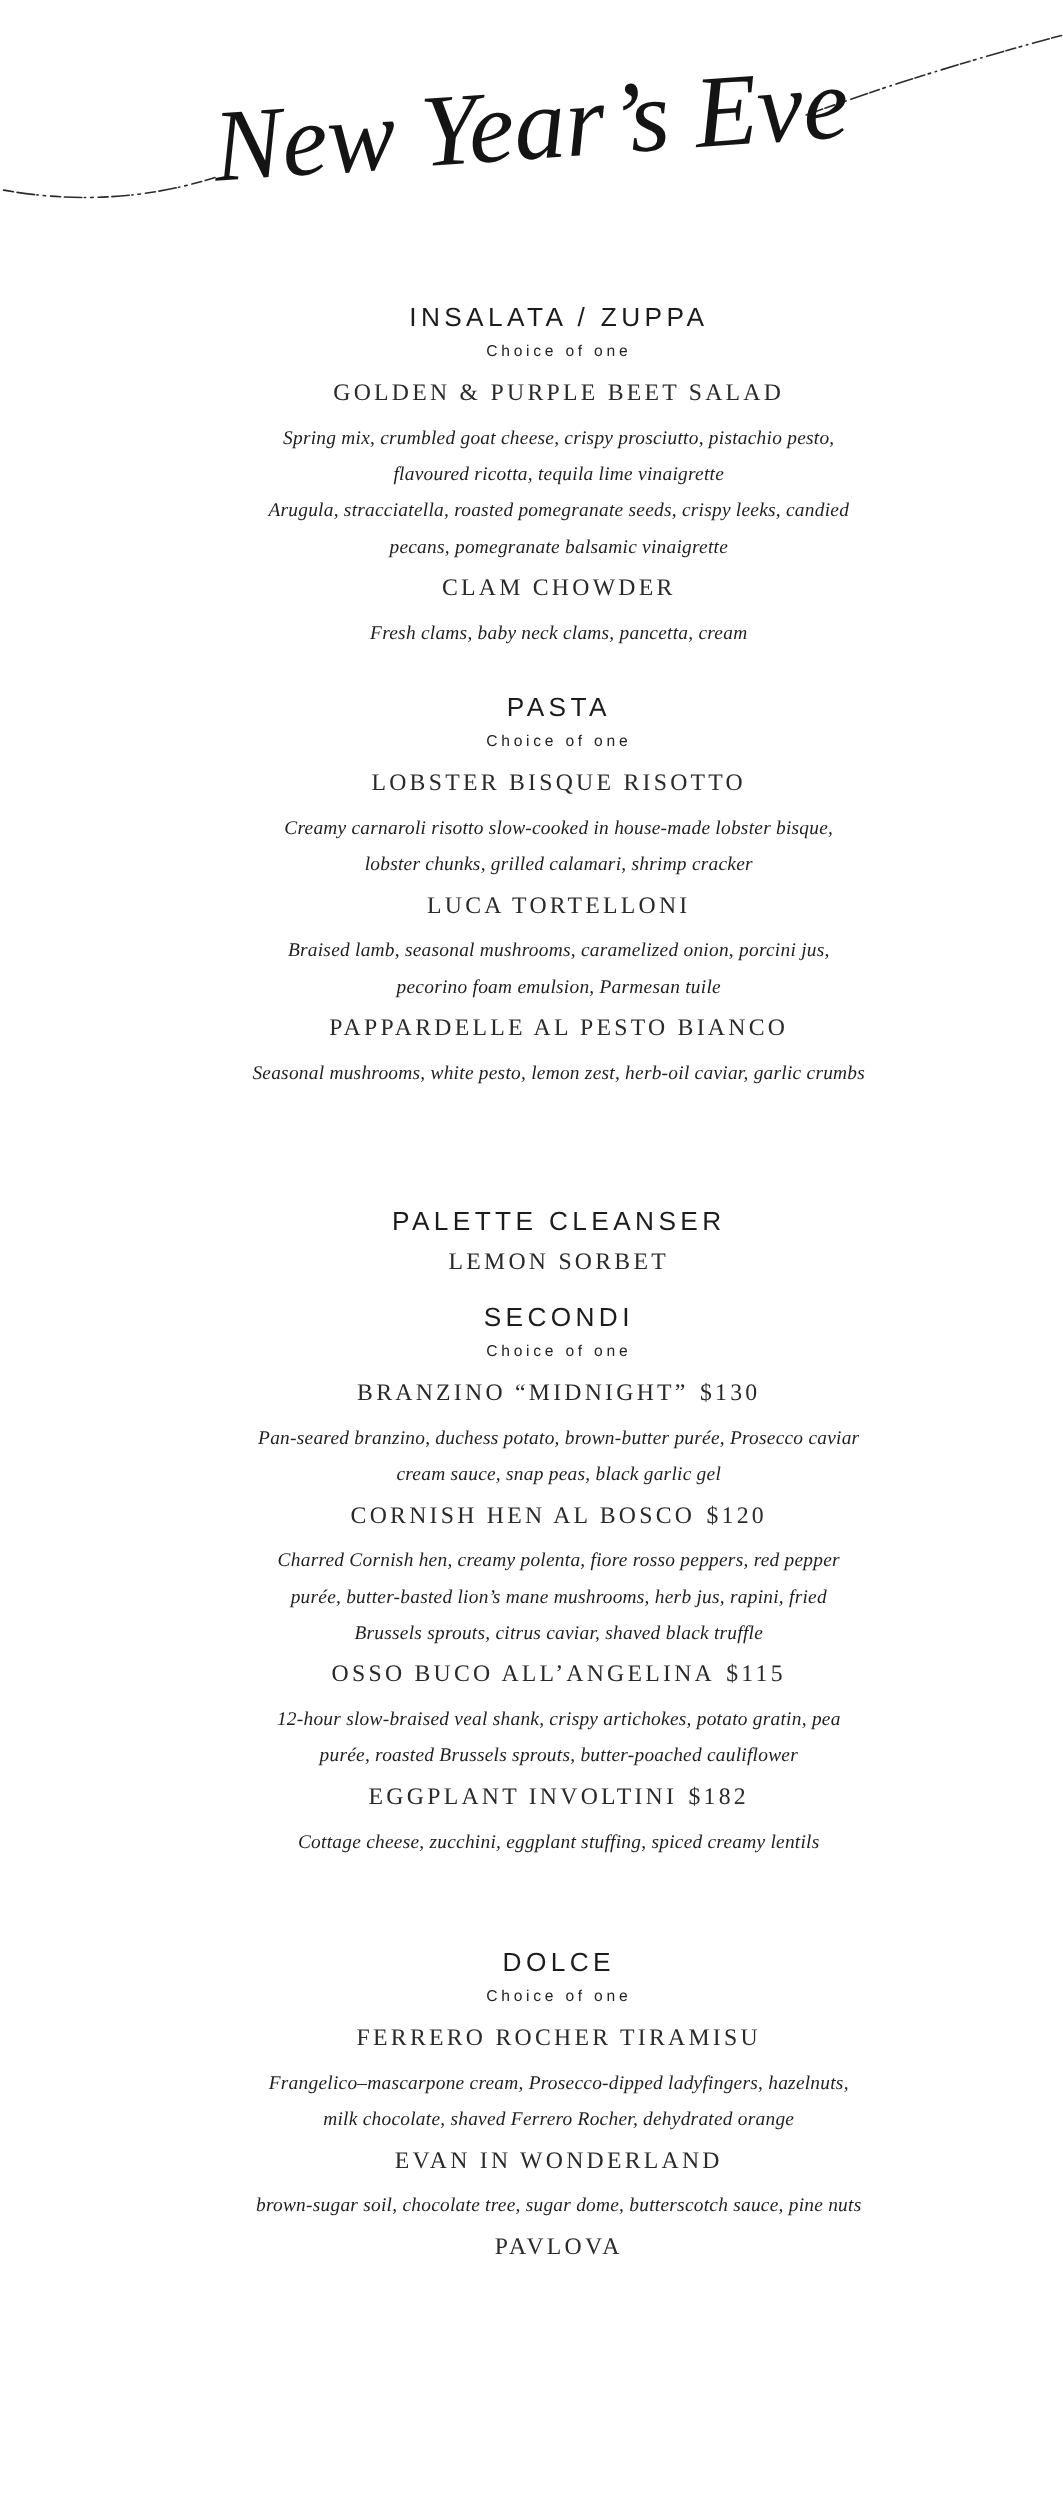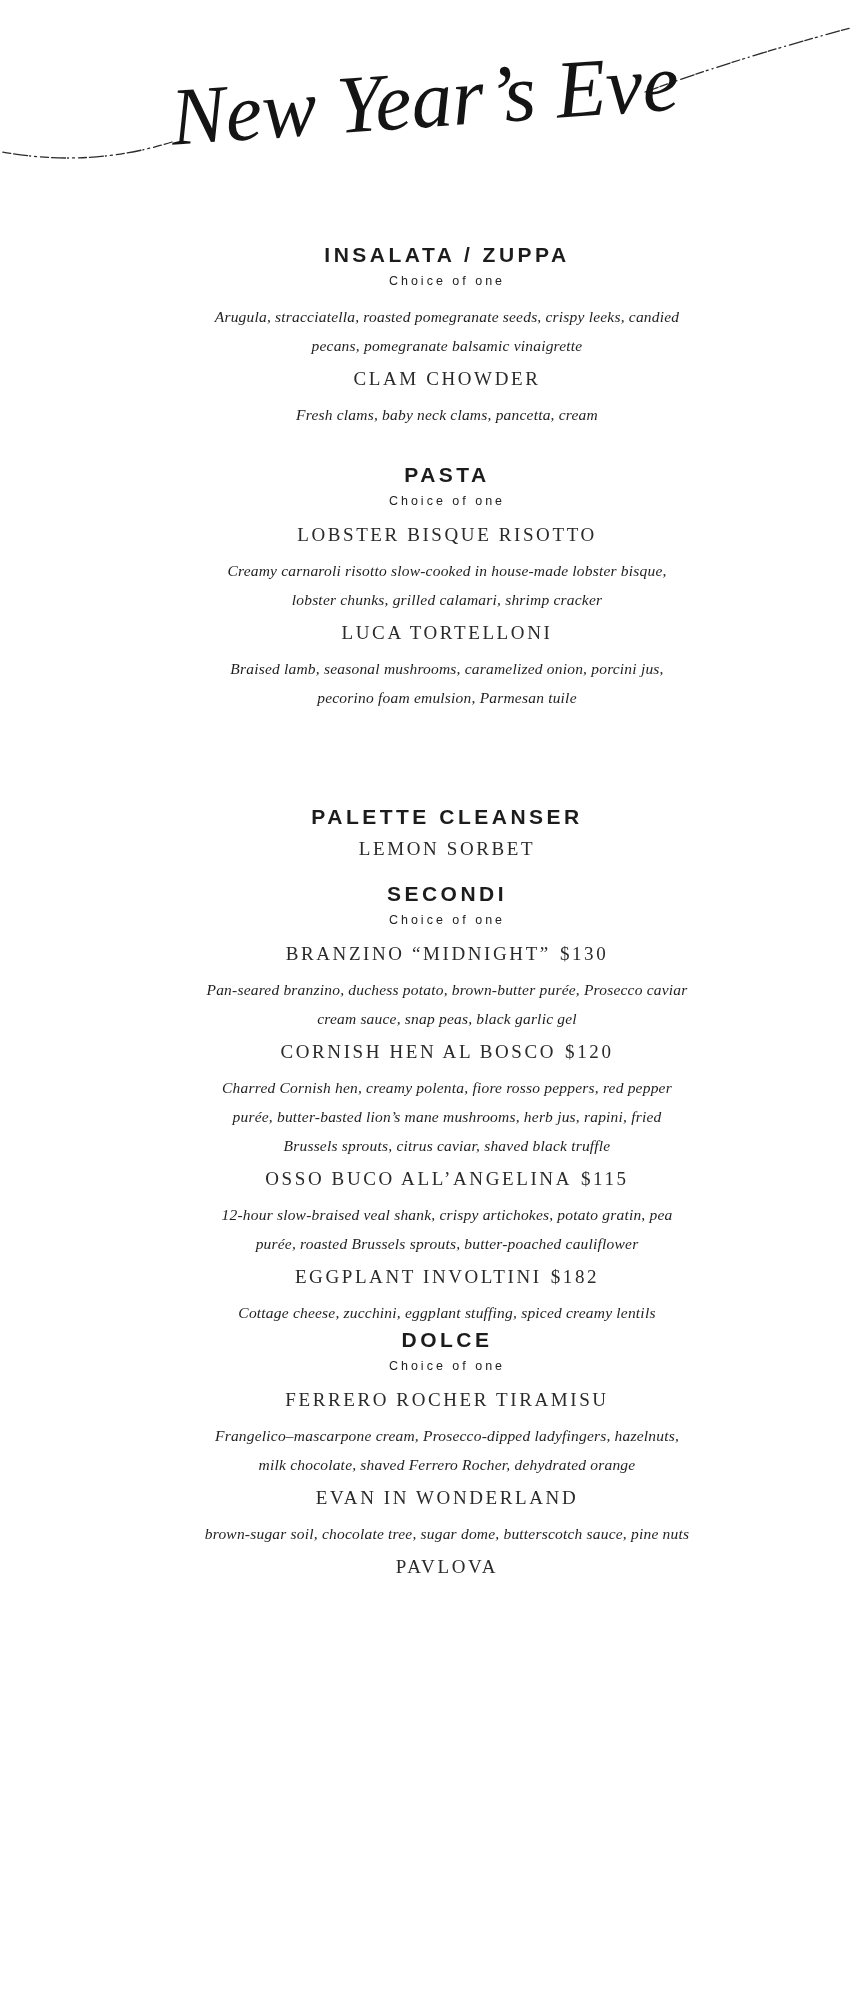--- a/index.html
+++ b/index.html
@@ -29,21 +29,21 @@
   .menu-body {
     width: 700px;
     margin: 52px auto 0;
     position: relative;
     left: 22px;
     text-align: center;
   }
   .section { margin: 0; }
   .section-title {
     font-family: "Liberation Sans", sans-serif;
-    font-weight: 700;
+    font-weight: 400;
     font-size: 21px;
     line-height: 26px;
     letter-spacing: 3.5px;
     color: #1c1c1c;
     margin: 0;
     text-transform: uppercase;
   }
   .section-subtitle {
     font-family: "Liberation Sans", sans-serif;
     font-size: 12.5px;
@@ -66,39 +66,44 @@
     font-style: italic;
     font-size: 15.5px;
     line-height: 29px;
     letter-spacing: 0.2px;
     color: #1e1e1e;
     margin: 0;
   }
   .s-pasta   { margin-top: 33px; }
   .s-palette { margin-top: 92px; }
   .s-secondi { margin-top: 19px; }
-  .s-dolce   { }
+  .s-dolce   { margin-top: 70px; }
 </style>
 </head>
 <body>
 
 <div class="header">
   <svg width="850" height="200" viewBox="0 0 850 200">
     <path class="flourish" d="M -8 150 C 55 163, 115 160, 172 142" stroke-dasharray="1 4 2 4 8 3 14 2"></path>
     <path class="flourish" d="M 645 92 C 705 70, 775 48, 858 26" stroke-dasharray="14 2 8 3 2 4 1 4"></path>
     <text class="script-title" x="425" y="127" text-anchor="middle" font-size="82" transform="rotate(-4 425 105)">New Year’s Eve</text>
   </svg>
 </div>
 
 <div class="menu-body">
 
   <div class="section">
     <h2 class="section-title">INSALATA / ZUPPA</h2>
     <div class="section-subtitle">Choice of one</div>
 
+    <div>
+      <h3 class="dish-name">GOLDEN &amp; PURPLE BEET SALAD</h3>
+      <div class="dish-desc">Spring mix, crumbled goat cheese, crispy prosciutto, pistachio pesto,</div>
+      <div class="dish-desc">flavoured ricotta, tequila lime vinaigrette</div>
+    </div>
     <div>
       <div class="dish-desc">Arugula, stracciatella, roasted pomegranate seeds, crispy leeks, candied</div>
       <div class="dish-desc">pecans, pomegranate balsamic vinaigrette</div>
     </div>
     <div>
       <h3 class="dish-name">CLAM CHOWDER</h3>
       <div class="dish-desc">Fresh clams, baby neck clams, pancetta, cream</div>
     </div>
   </div>
 
@@ -108,20 +113,24 @@
 
     <div>
       <h3 class="dish-name">LOBSTER BISQUE RISOTTO</h3>
       <div class="dish-desc">Creamy carnaroli risotto slow-cooked in house-made lobster bisque,</div>
       <div class="dish-desc">lobster chunks, grilled calamari, shrimp cracker</div>
     </div>
     <div>
       <h3 class="dish-name">LUCA TORTELLONI</h3>
       <div class="dish-desc">Braised lamb, seasonal mushrooms, caramelized onion, porcini jus,</div>
       <div class="dish-desc">pecorino foam emulsion, Parmesan tuile</div>
+    </div>
+    <div>
+      <h3 class="dish-name">PAPPARDELLE AL PESTO BIANCO</h3>
+      <div class="dish-desc">Seasonal mushrooms, white pesto, lemon zest, herb-oil caviar, garlic crumbs</div>
     </div>
   </div>
 
   <div class="section s-palette">
     <h2 class="section-title">PALETTE CLEANSER</h2>
     <div>
       <h3 class="dish-name">LEMON SORBET</h3>
     </div>
   </div>
 

